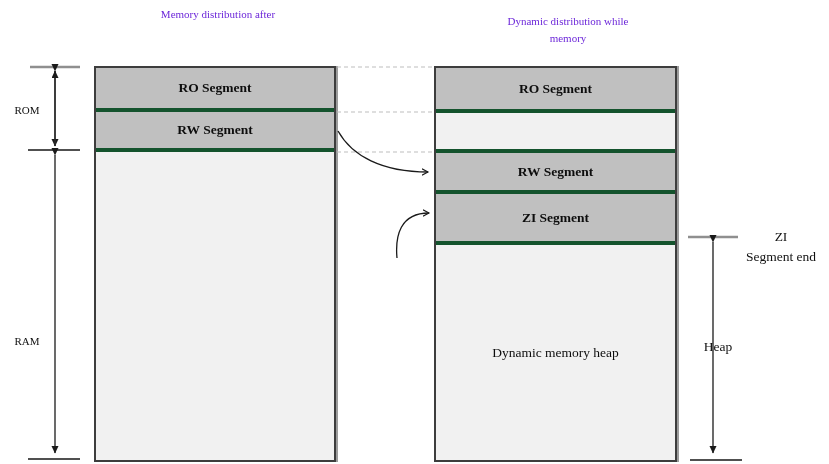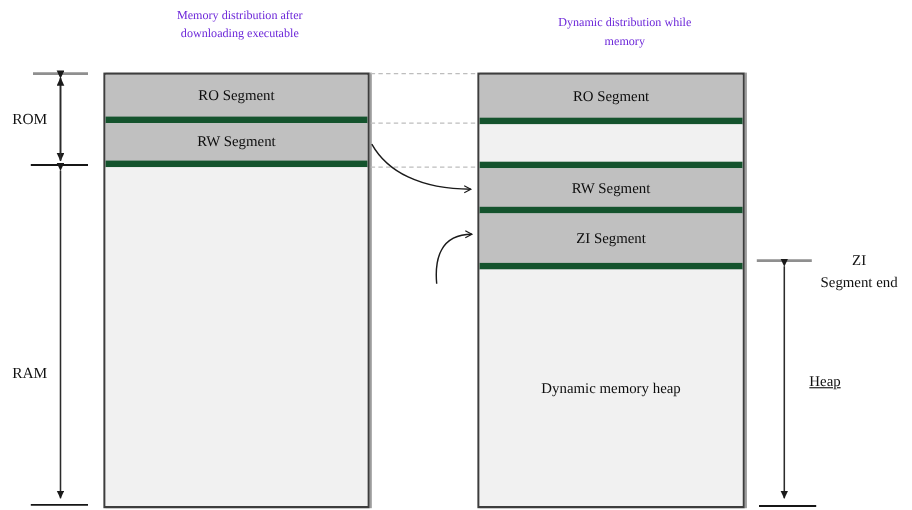--- a/index.html
+++ b/index.html
@@ -36,43 +36,42 @@
   .seg {
     box-sizing: border-box;
     display: flex;
     align-items: center;
     justify-content: center;
     font-size: 13.5px;
     color: #0d0d0d;
   }
   .seg.gray  { background: #c0c0c0; }
   .seg.light { background: #f1f1f1; }
-  .seg.sep   { border-bottom: 6px solid #14532d; }
+  .seg.sep   { border-bottom: 4px solid #14532d; font-weight: bold; }
   .seg.grow  { flex: 1 1 auto; }
 
   
   .measure-label {
-    font-size: 14px;
+    font-size: 11px;
     text-align: center;
     color: #111111;
     line-height: 18px;
   }
   .measure-label.small { font-size: 13.5px; line-height: 20px; }
   .measure-label span { display: block; }
 
   svg.overlay { position: absolute; left: 0; top: 0; pointer-events: none; }
 </style>
 </head>
 <body>
 
 <div id="canvas">
 
   <div class="abs col-title" style="left:98px; top:6px; width:240px;">
     <span>Memory distribution after</span>
-    <span>downloading executable</span>
   </div>
   <div class="abs col-title" style="left:448px; top:13px; width:240px;">
     <span>Dynamic distribution while</span>
     <span>memory</span>
   </div>
 
   <div class="mem-col" style="left:94px; top:66px; width:242px; height:396px;">
     <div class="seg gray sep" style="height:44px;">RO Segment</div>
     <div class="seg gray sep" style="height:40px;">RW Segment</div>
     <div class="seg light grow"></div>
@@ -85,21 +84,21 @@
     <div class="seg gray sep" style="height:51px;">ZI Segment</div>
     <div class="seg light grow">Dynamic memory heap</div>
   </div>
 
   <div class="abs measure-label" style="left:0px; top:101px; width:54px;">ROM</div>
   <div class="abs measure-label" style="left:0px; top:332px; width:54px;">RAM</div>
   <div class="abs measure-label small" style="left:721px; top:227px; width:120px;">
     <span>ZI</span>
     <span>Segment end</span>
   </div>
-  <div class="abs measure-label small" style="left:720px; top:337px; width:60px;text-decoration:underline;">Heap</div>
+  <div class="abs measure-label small" style="left:688px; top:337px; width:60px;">Heap</div>
 
   <svg class="overlay" width="829" height="464" viewBox="0 0 829 464">
     <defs>
       <marker id="headFilled" markerWidth="9" markerHeight="8" refX="7" refY="3.5" orient="auto" markerUnits="userSpaceOnUse">
         <path d="M0,0 L7.5,3.5 L0,7 Z" fill="#1a1a1a"></path>
       </marker>
       <marker id="headOpen" markerWidth="10" markerHeight="10" refX="6.5" refY="4" orient="auto" markerUnits="userSpaceOnUse">
         <path d="M0.5,0.8 L6.5,4 L0.5,7.2" fill="none" stroke="#1a1a1a" stroke-width="1.1"></path>
       </marker>
     </defs>

